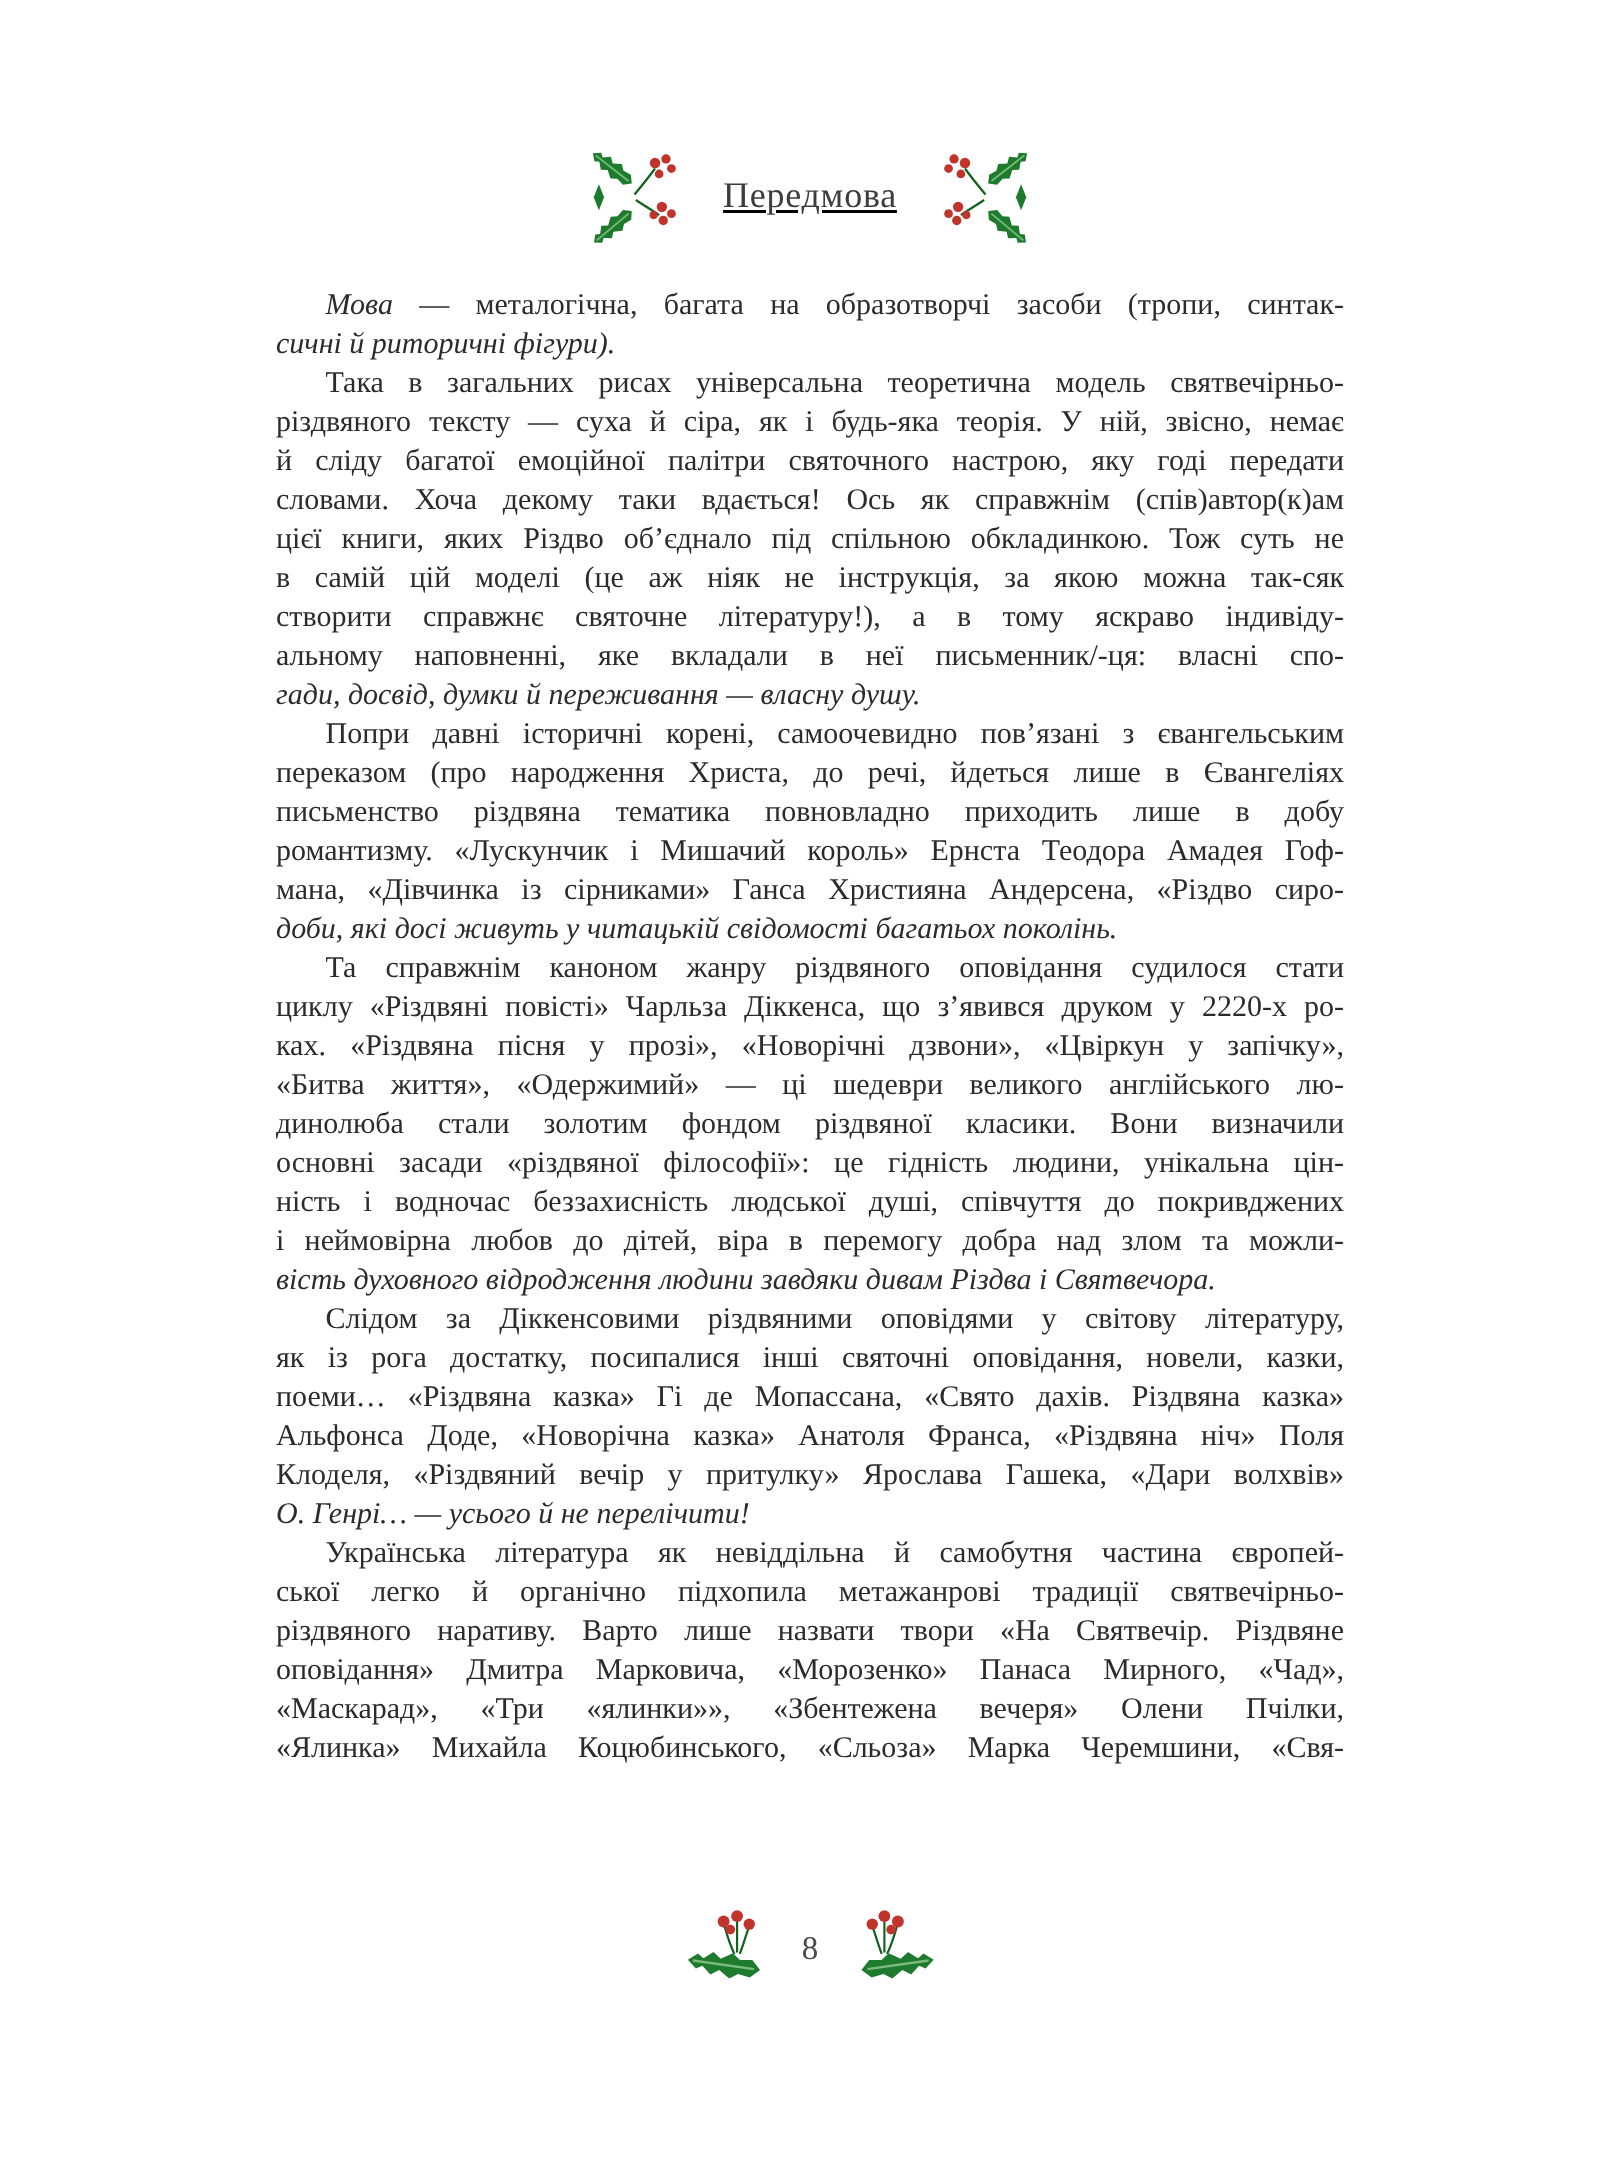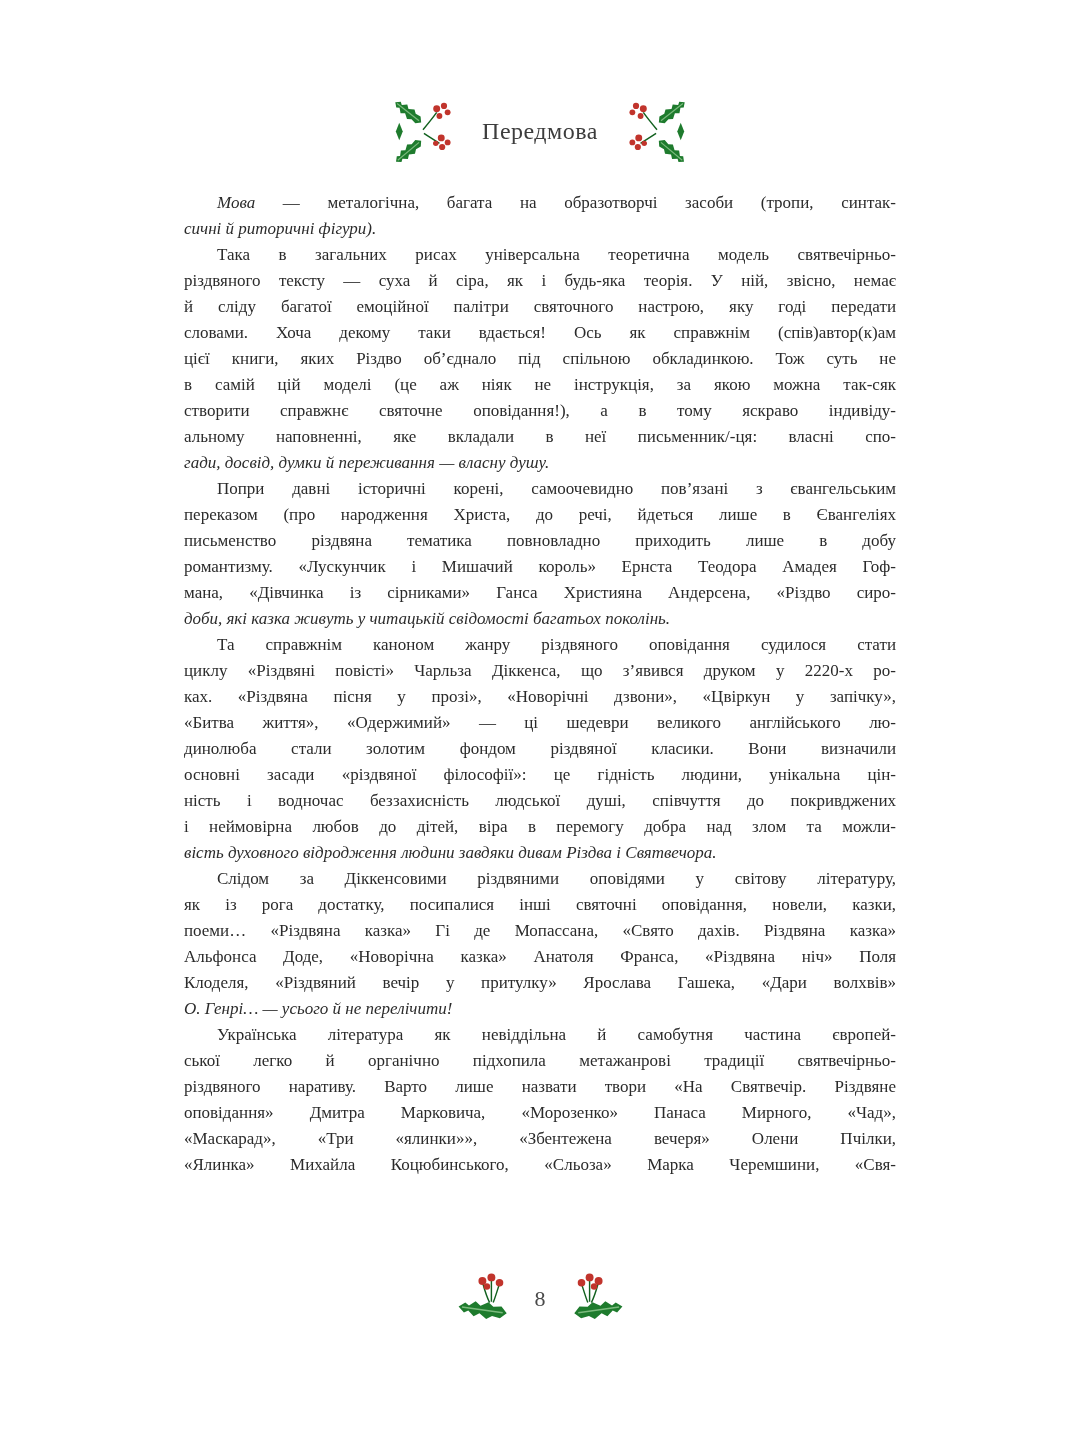--- a/index.html
+++ b/index.html
@@ -17,32 +17,32 @@
   .page{
     position:relative;
     width:1080px;height:1440px;
     background:var(--background);
     margin:0 auto;
     overflow:hidden;
     font-family:"Liberation Serif", serif;
   }
   .chapter-header{
     position:absolute;top:95px;left:0;right:0;
-    display:flex;justify-content:center;align-items:center;gap:26px;
+    display:flex;justify-content:center;align-items:center;gap:26px;text-decoration:underline;
   }
   .chapter-title{
     font-size:24px;font-weight:normal;color:var(--title);
     letter-spacing:0.5px;
   }
   .ornament{width:66px;height:73px;display:block;}
   .sprig{width:58px;height:54px;display:block;}
   .mirror{transform:scaleX(-1);}
   .body-text{
     position:absolute;top:190px;left:184px;width:712px;
-    font-size:17px;line-height:26px;color:var(--text);
+    font-size:20px;line-height:26px;color:var(--text);
   }
   .para{margin:0;}
   .line{
     text-align:justify;
     text-align-last:justify;
     text-justify:inter-word;
     height:26px;overflow:visible;
   }
   .line.first{text-indent:33px;}
   .line.last{text-align-last:auto;font-style:italic;}
@@ -106,31 +106,31 @@
         <div class="line first"><i>Мова</i> — металогічна, багата на образотворчі засоби (тропи, синтак-</div>
         <div class="line last">сичні й риторичні фігури).</div>
       </div>
       <div class="para">
         <div class="line first">Така в загальних рисах універсальна теоретична модель святвечірньо-</div>
         <div class="line">різдвяного тексту — суха й сіра, як і будь-яка теорія. У ній, звісно, немає</div>
         <div class="line">й сліду багатої емоційної палітри святочного настрою, яку годі передати</div>
         <div class="line">словами. Хоча декому таки вдається! Ось як справжнім (спів)автор(к)ам</div>
         <div class="line">цієї книги, яких Різдво об’єднало під спільною обкладинкою. Тож суть не</div>
         <div class="line">в самій цій моделі (це аж ніяк не інструкція, за якою можна так-сяк</div>
-        <div class="line">створити справжнє святочне оповідання!), а в тому яскраво індивіду-</div>
+        <div class="line">створити справжнє святочне літературу!), а в тому яскраво індивіду-</div>
         <div class="line">альному наповненні, яке вкладали в неї письменник/-ця: власні спо-</div>
         <div class="line last">гади, досвід, думки й переживання — власну душу.</div>
       </div>
       <div class="para">
         <div class="line first">Попри давні історичні корені, самоочевидно пов’язані з євангельським</div>
         <div class="line">переказом (про народження Христа, до речі, йдеться лише в Євангеліях</div>
         <div class="line">письменство різдвяна тематика повновладно приходить лише в добу</div>
         <div class="line">романтизму. «Лускунчик і Мишачий король» Ернста Теодора Амадея Гоф-</div>
         <div class="line">мана, «Дівчинка із сірниками» Ганса Християна Андерсена, «Різдво сиро-</div>
-        <div class="line last">доби, які казка живуть у читацькій свідомості багатьох поколінь.</div>
+        <div class="line last">доби, які досі живуть у читацькій свідомості багатьох поколінь.</div>
       </div>
       <div class="para">
         <div class="line first">Та справжнім каноном жанру різдвяного оповідання судилося стати</div>
         <div class="line">циклу «Різдвяні повісті» Чарльза Діккенса, що з’явився друком у 2220-х ро-</div>
         <div class="line">ках. «Різдвяна пісня у прозі», «Новорічні дзвони», «Цвіркун у запічку»,</div>
         <div class="line">«Битва життя», «Одержимий» — ці шедеври великого англійського лю-</div>
         <div class="line">динолюба стали золотим фондом різдвяної класики. Вони визначили</div>
         <div class="line">основні засади «різдвяної філософії»: це гідність людини, унікальна цін-</div>
         <div class="line">ність і водночас беззахисність людської душі, співчуття до покривджених</div>
         <div class="line">і неймовірна любов до дітей, віра в перемогу добра над злом та можли-</div>

